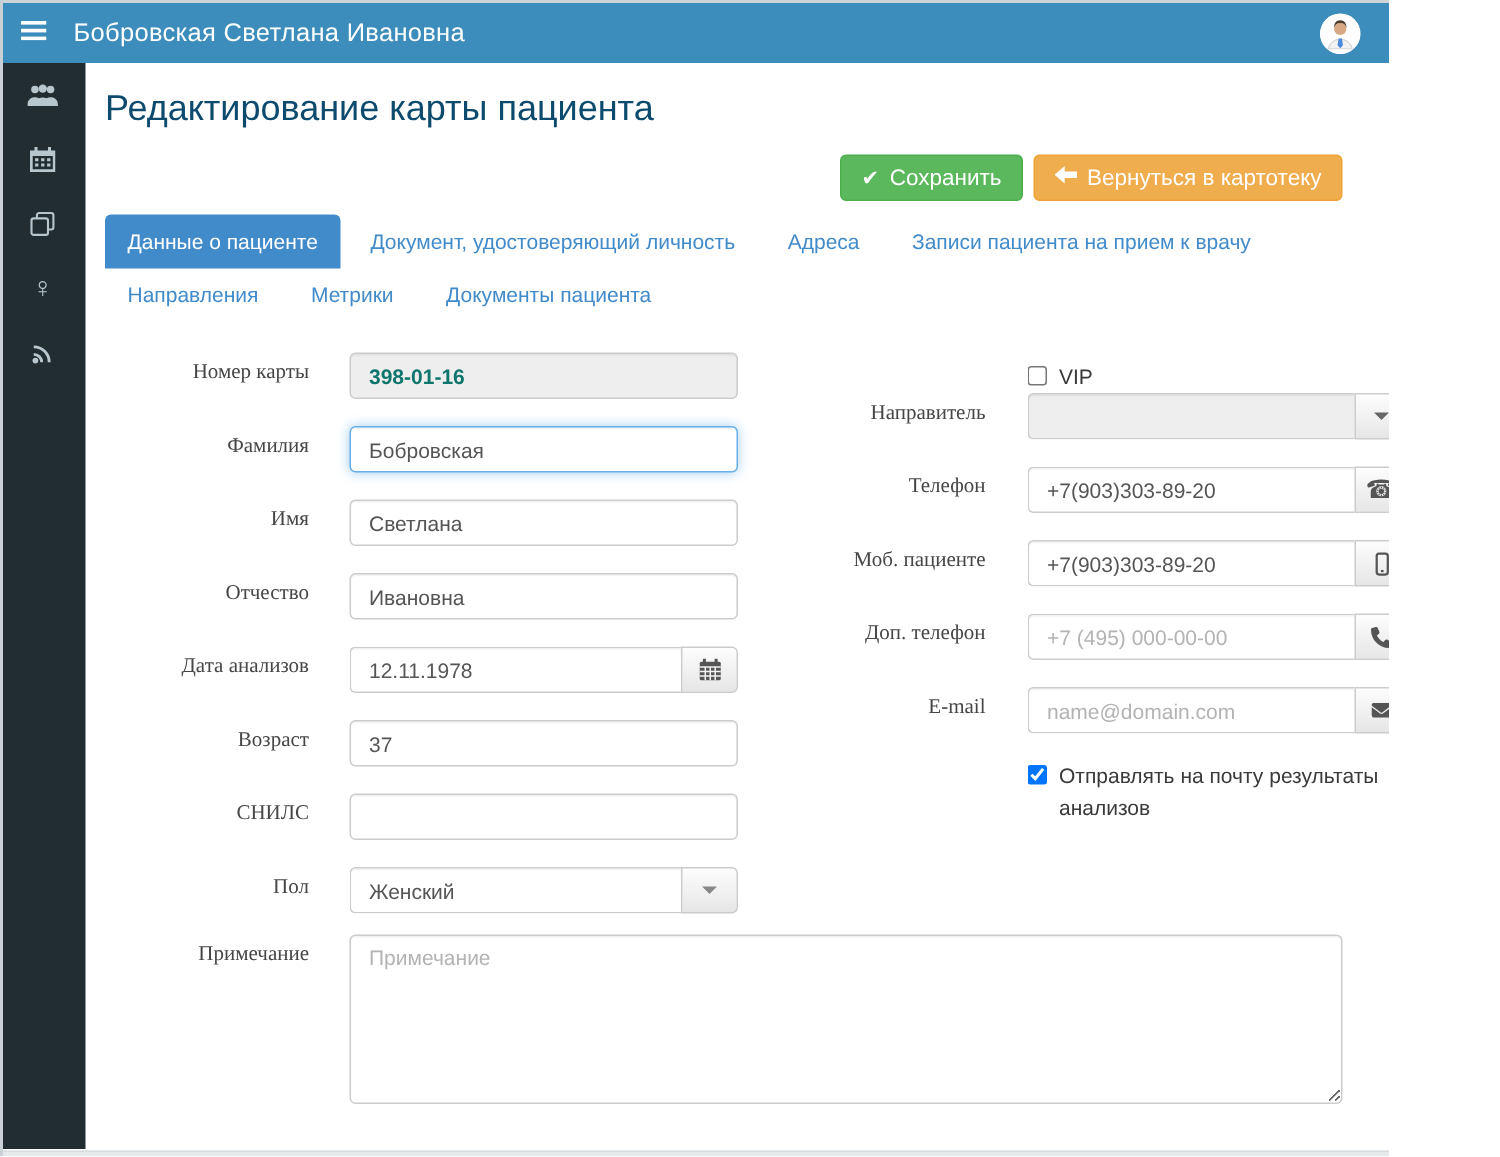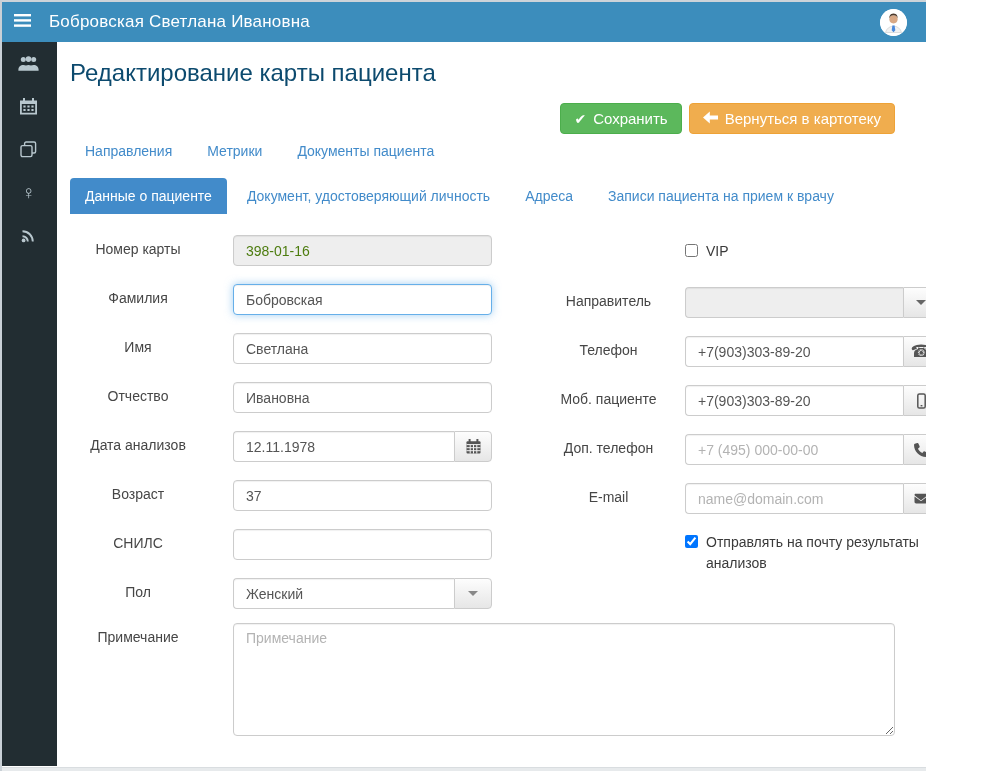--- a/index.html
+++ b/index.html
@@ -37,47 +37,47 @@
   .tabs.row2 { margin-top:0; }
   .tab { padding:10px 15px; color:#428bca; cursor:pointer; border-radius:4px 4px 0 0; font-size:14px; }
   .tabs.row2 .tab { padding:9px 15px 10px 15px; }
   .tab.active { background:#428bca; color:#fff; }
 
   
   .form { display:flex; margin-top:21px; }
   .col-left { width:422px; flex:none; }
   .col-right { margin-left:68px; width:400px; flex:none; }
   .fr { display:flex; align-items:flex-start; margin-bottom:18px; }
-  .flabel { width:136px; flex:none; text-align:center; padding-top:6px; color:#464646; }
+  .flabel { width:136px; flex:none; text-align:right; padding-top:6px; color:#464646;font-family:Liberation Serif, serif; }
   .col-right .flabel { width:97px; }
   .fctrl { margin-left:27px; }
   .col-right .fctrl { margin-left:28px; }
 
   input.tb, .fake-select-text { height:31px; border:1px solid #ccc; border-radius:4px; padding:5px 12px; font-size:14px; color:#555; font-family:inherit; background:#fff; outline:none; box-shadow:inset 0 1px 1px rgba(0,0,0,.06); }
   input.tb { width:259px; }
   .col-right input.tb { width:218px; }
   input.tb::placeholder, textarea::placeholder { color:#b3b3b3; opacity:1; }
-  input.tb:disabled, input.tb.disabled { background:#eee; color:#4d7c0f; }
+  input.tb:disabled, input.tb.disabled { background:#eee; color:#0f766e;font-weight:bold; }
   input.tb.focused { border-color:#66afe9; box-shadow:inset 0 1px 1px rgba(0,0,0,.06), 0 0 8px rgba(102,175,233,.6); }
 
   .igroup { display:flex; }
   .igroup input.tb, .igroup .fake-select-text { border-top-right-radius:0; border-bottom-right-radius:0; border-right:none; }
   .igroup input.tb { width:221px; }
   .col-right .igroup input.tb { width:218px; }
   .addon { width:38px; flex:none; height:31px; display:flex; align-items:center; justify-content:center; border:1px solid #ccc; border-radius:0 4px 4px 0; background:linear-gradient(#fdfdfd,#e6e6e6); }
   .col-right .addon { width:36px; }
   .caret { width:0; height:0; border-left:5px solid transparent; border-right:5px solid transparent; border-top:5px solid #888; }
   .fake-select-text { width:221px; display:flex; align-items:center; overflow:hidden; }
   .fake-select-text.disabled { background:#eee; }
   .col-right .fake-select-text { width:218px; }
 
   .check-row { display:flex; align-items:flex-start; gap:8px; margin-left:125px; }
   .check-row input[type=checkbox] { margin-top:3px; width:13px; height:13px; cursor:pointer; }
   .check-row .cb-label { color:#3a3a3a; line-height:1.45; }
-  .vip-row { margin-bottom:26px; margin-top:6px; }
+  .vip-row { margin-bottom:1px; margin-top:6px; }
   .results-row { margin-top:4px; }
   .results-row .cb-label { width:242px; }
 
   .note-row { display:flex; margin-top:-4px; }
   textarea.note { margin-left:27px; width:712px; height:113px; border:1px solid #ccc; border-radius:4px; padding:6px 12px; font-size:14px; font-family:inherit; color:#555; resize:both; outline:none; box-shadow:inset 0 1px 1px rgba(0,0,0,.06); }
 
   .addon svg, .side-item svg { display:block; }
   .glyph-phone { font-size:17px; color:#555; line-height:1; }
 </style>
 </head>
@@ -180,30 +180,30 @@
       <button class="btn btn-back">
         <span>
           <svg width="15" height="13" viewBox="0 0 15 13">
               <path d="M6.8.6 0 6.5l6.8 5.9V8.6H15V4.4H6.8z" fill="#fff"></path>
             </svg>
         </span>
         <span>Вернуться в картотеку</span>
       </button>
     </div>
 
-    <nav class="tabs row2">
-      <div class="tab">Направления</div>
-      <div class="tab">Метрики</div>
-      <div class="tab">Документы пациента</div>
-    </nav>
     <nav class="tabs row1">
       <div class="tab active">Данные о пациенте</div>
       <div class="tab">Документ, удостоверяющий личность</div>
       <div class="tab">Адреса</div>
       <div class="tab">Записи пациента на прием к врачу</div>
+    </nav>
+    <nav class="tabs row2">
+      <div class="tab">Направления</div>
+      <div class="tab">Метрики</div>
+      <div class="tab">Документы пациента</div>
     </nav>
 
     <div class="form">
 
       <div class="col-left">
         <div class="fr">
           <label class="flabel">Номер карты</label>
           <div class="fctrl"><input class="tb disabled" disabled="" value="398-01-16" style=""></div>
         </div>
         <div class="fr">

